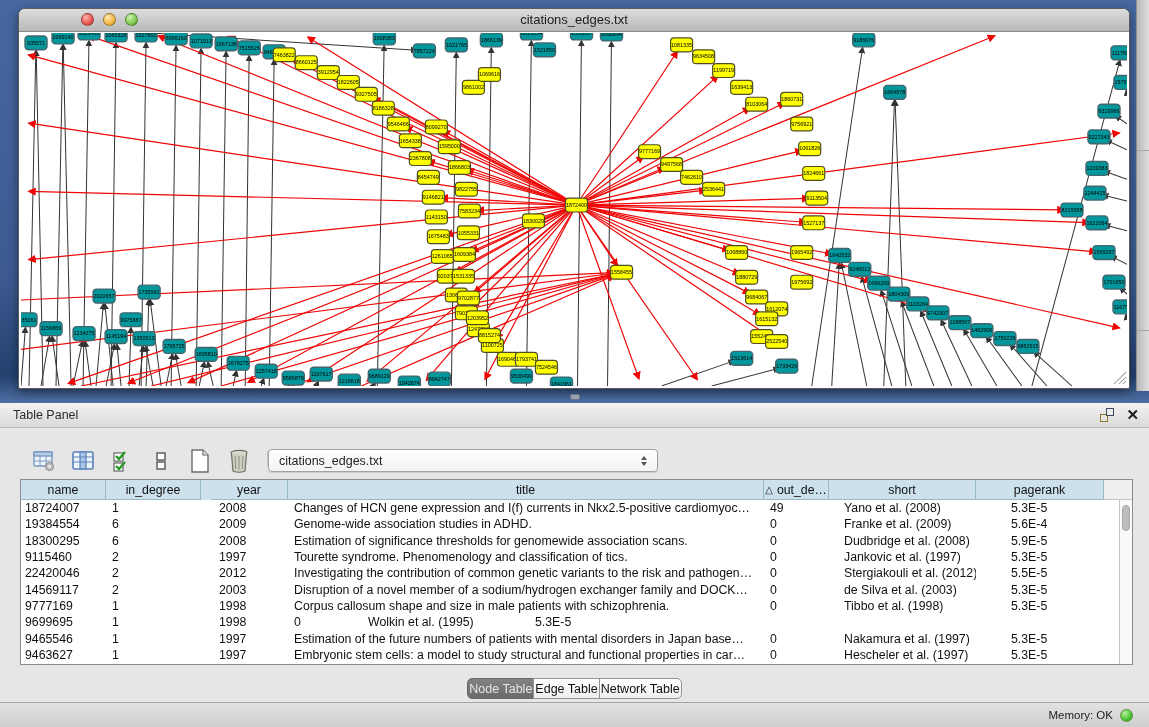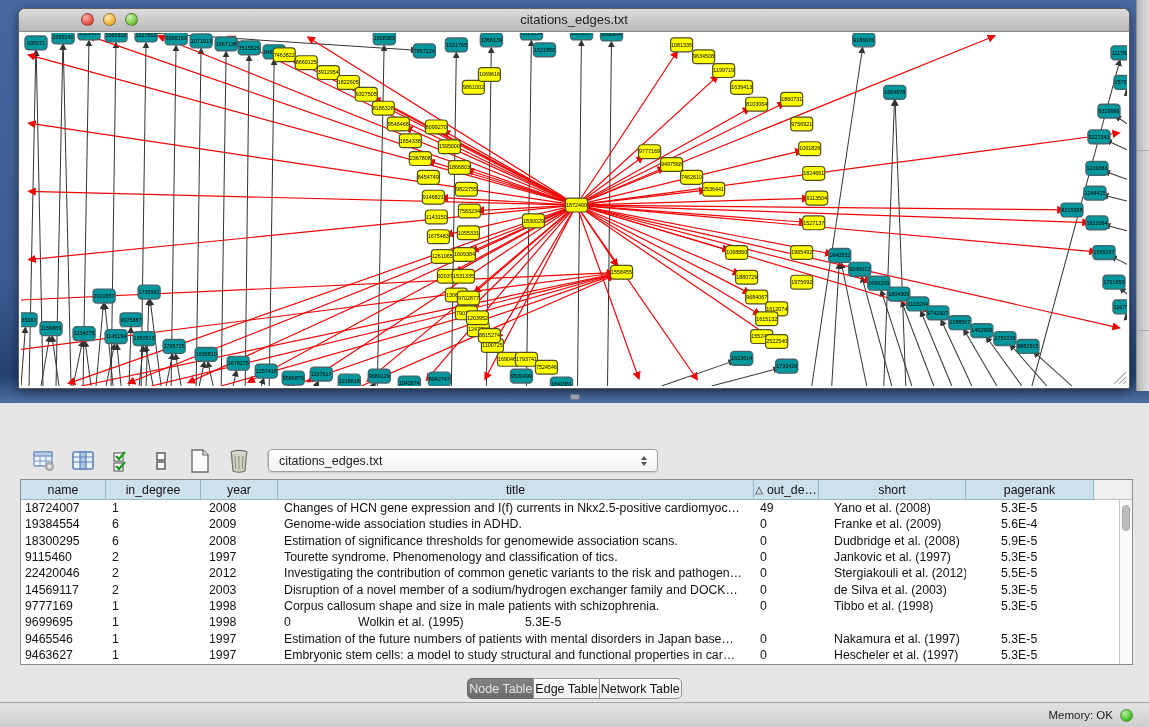--- a/index.html
+++ b/index.html
@@ -68,21 +68,21 @@
   .table-box{position:absolute;left:20px;top:50px;width:1113px;height:186px;border:1px solid #8d8d8d;
     background:#fff;display:flex;flex-direction:column;}
   .thead{display:flex;height:20px;background:#cde1ed;flex:0 0 auto;}
   .thcell{display:flex;align-items:center;justify-content:center;font-size:12.3px;color:#111;
     border-right:1px solid #96b8c8;border-bottom:1px solid #96b8c8;white-space:nowrap;overflow:hidden;}
   .thfill{flex:1;background:#efefef;border-bottom:1px solid #c2c2c2;}
   .sorticon{font-size:10px;margin-right:4px;color:#222;}
   .tbody{position:relative;flex:1;overflow:hidden;}
   .trow{display:flex;height:16.3px;align-items:center;}
   .tcell{font-size:12.3px;color:#101010;white-space:nowrap;overflow:hidden;}
-  .c0{width:85px;} .c1{width:95px;} .c2{width:77px;} .c3{width:476px;} .c4{width:65px;} .c5{width:147px;} .c6{width:128px;}
+  .c0{width:85px;} .c1{width:95px;} .c2{width:77px;margin-left:10px;} .c3{width:476px;} .c4{width:65px;} .c5{width:147px;} .c6{width:128px;}
   .tcell.c0{padding-left:4px;} .tcell.c1{padding-left:6px;} .tcell.c2{padding-left:8px;}
   .tcell.c3{padding-left:6px;} .tcell.c4{padding-left:6px;} .tcell.c5{padding-left:15px;} .tcell.c6{padding-left:35px;}
   .vscroll{position:absolute;top:0;right:0;bottom:0;width:13px;background:#fafafa;border-left:1px solid #c6c6c6;}
   .vthumb{position:absolute;top:5px;left:2px;width:8px;height:26px;border-radius:5px;background:#bdbdbd;border:1px solid #a8a8a8;}
 
   
   .tabs-row{position:absolute;left:0;right:0;top:249px;display:flex;justify-content:center;}
   .seg{height:21px;padding:0 1px;font-size:12.5px;border:1px solid #949494;margin-left:-1px;
     background:linear-gradient(#ffffff,#efefef);color:#111;display:flex;align-items:center;}
   .seg:first-child{border-radius:5px 0 0 5px;margin-left:0;}
@@ -774,20 +774,28 @@
     </div>
 
     <div class="right-sliver">
       <span class="sep" style="top:150px"></span>
       <span class="sep" style="top:330px"></span>
     </div>
     <div class="split-dot"></div>
   </div>
 
   <div class="table-panel">
+    <div class="panel-titlebar">
+      <span class="panel-title">Table Panel</span>
+      <span class="panel-ctl float-ic">
+        <span class="sq1"></span>
+        <span class="sq2"></span>
+      </span>
+      <span class="panel-ctl close-ic">✕</span>
+    </div>
 
     <div class="panel-body">
 
       <div class="ptoolbar">
         <button class="tbtn" title="">
           <svg width="24" height="24" viewBox="0 0 24 24">
             <rect x="2" y="3" width="18" height="14" rx="1.5" fill="#eef4fb" stroke="#7a97c0" stroke-width="1.4"></rect>
             <rect x="2" y="3" width="18" height="4" fill="#b9cfe8" stroke="#7a97c0" stroke-width="1.4"></rect>
             <line x1="8" y1="7" x2="8" y2="17" stroke="#7a97c0"></line>
               <line x1="14" y1="7" x2="14" y2="17" stroke="#7a97c0"></line>

